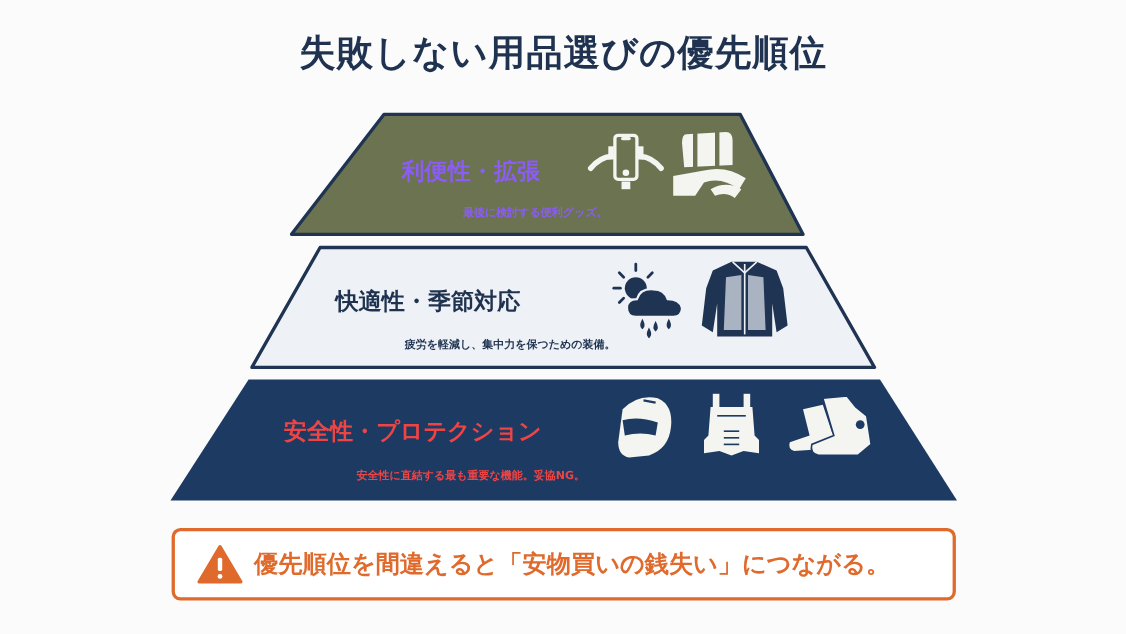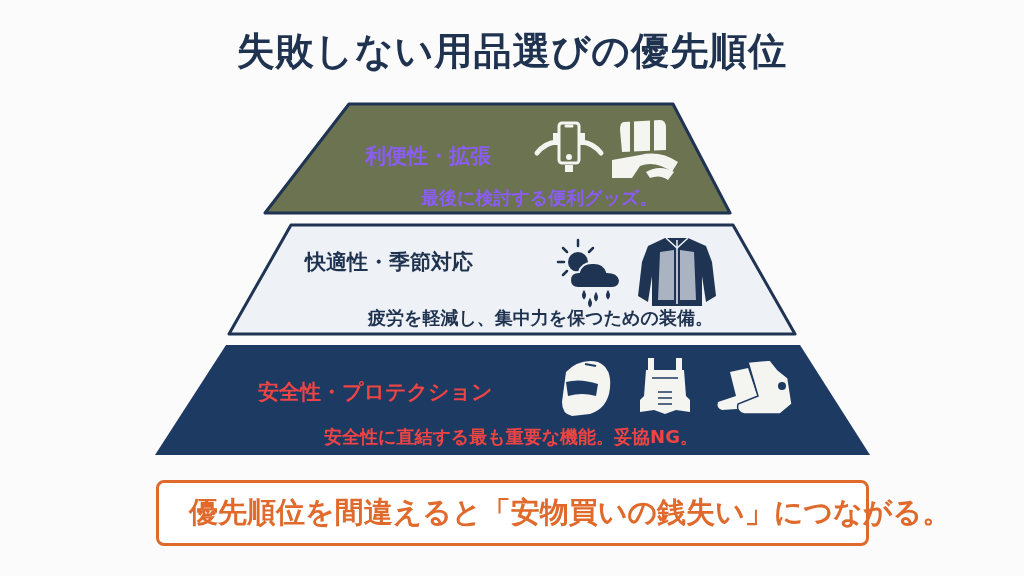--- a/index.html
+++ b/index.html
@@ -4,43 +4,43 @@
 <style>
   html, body { margin: 0; padding: 0; }
   body {
     width: 1024px; height: 576px; overflow: hidden;
     background: #fbfbfc;
     font-family: "DejaVu Sans", "Liberation Sans", sans-serif;
     position: relative;
   }
   .title {
     position: absolute; left: 0; top: 26px; width: 1024px;
-    text-align: center; font-size: 38px; font-weight: bold;
+    text-align: center; font-size: 33px; font-weight: bold;
     color: #1f3350; letter-spacing: 1px;
   }
   svg.pyramid { position: absolute; left: 0; top: 0; }
   .tier-label {
     position: absolute; font-weight: bold; white-space: nowrap;
   }
   .tier-title { font-size: 21px; }
-  .tier-desc { font-size: 18px; }
+  .tier-desc { font-size: 10px; }
   .t1 { color: #8b5cf6; }
   .t2 { color: #1f3350; }
   .t3 { color: #ef4444; }
 
   .warning {
     position: absolute; left: 156px; top: 480px;
     width: 707px; height: 60px;
     border: 3px solid #df6a2c; border-radius: 8px;
     background: #ffffff;
     display: flex; align-items: center;
   }
   .warning-icon { margin-left: 20px; width: 42px; height: 36px; }
   .warning-text {
-    margin-left: 10px; font-size: 29px; font-weight: bold;
+    margin-left: 10px; font-size: 22px; font-weight: bold;
     color: #df6a2c; white-space: nowrap;
   }
 </style>
 </head>
 <body>
 
 <div class="title">失敗しない用品選びの優先順位</div>
 
 <svg class="pyramid" width="1024" height="576" viewBox="0 0 1024 576">
 
@@ -120,21 +120,21 @@
   <g fill="#f4f4f0">
     <path d="M730,372 L748,368 L756,392 L760,400 L752,408 L722,410 Q716,408 718,402 L736,396 Z"></path>
     <path d="M748,362 L770,360 L778,370 L788,378 L792,404 L780,414 L744,414 Q736,412 738,404 L758,396 Z" stroke="#1d3a63" stroke-width="1.5"></path>
     <circle cx="782" cy="386" r="4" fill="#1d3a63"></circle>
   </g>
 </svg>
 
 <div class="tier-label tier-title t1" style="left:365px; top:142px;">利便性・拡張</div>
 <div class="tier-label tier-desc t1" style="left:421px; top:186px;">最後に検討する便利グッズ。</div>
 
-<div class="tier-label tier-title t2" style="left:305px; top:248px;">快適性・季節対応</div>
+<div class="tier-label tier-title t2" style="left:305px; top:260px;">快適性・季節対応</div>
 <div class="tier-label tier-desc t2" style="left:368px; top:306px;">疲労を軽減し、集中力を保つための装備。</div>
 
 <div class="tier-label tier-title t3" style="left:258px; top:378px;">安全性・プロテクション</div>
 <div class="tier-label tier-desc t3" style="left:324px; top:425px;">安全性に直結する最も重要な機能。妥協NG。</div>
 
 <div class="warning">
   <svg class="warning-icon" viewBox="0 0 42 36">
     <path d="M21,2 L40,34 L2,34 Z" fill="#df6a2c" stroke="#df6a2c" stroke-width="3" stroke-linejoin="round"></path>
     <rect x="19" y="12" width="4" height="12" rx="1.5" fill="#ffffff"></rect>
     <circle cx="21" cy="29" r="2.2" fill="#ffffff"></circle>

